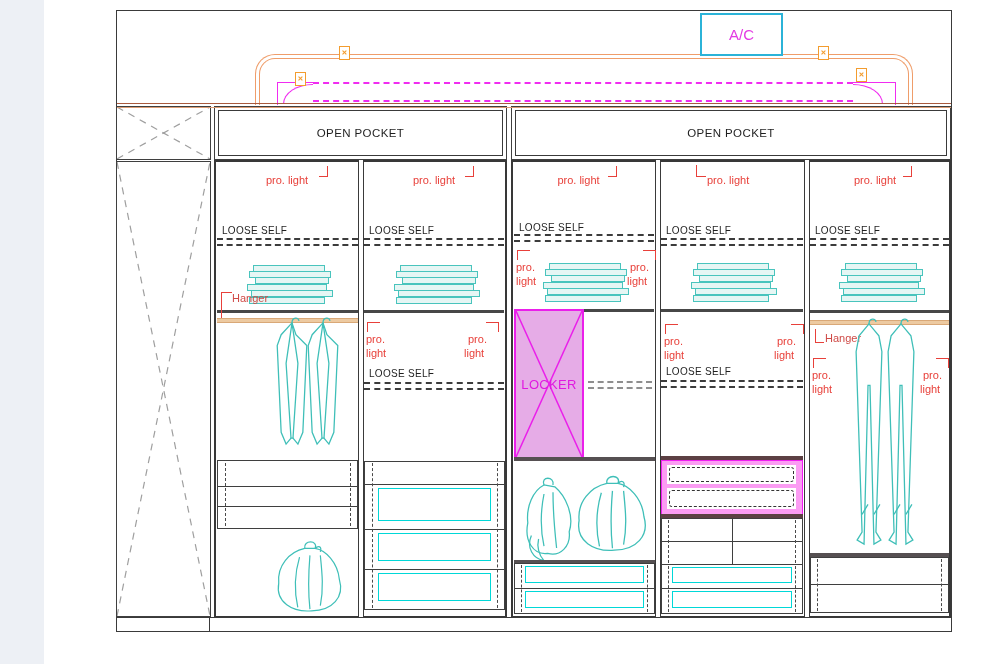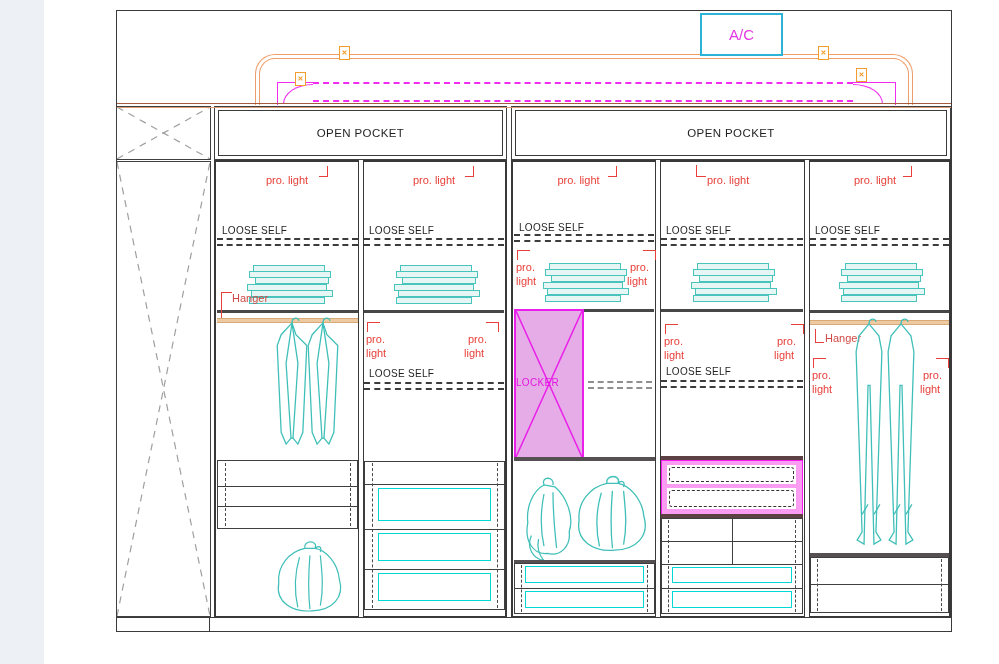--- a/index.html
+++ b/index.html
@@ -210,21 +210,21 @@
       <i></i>
     </div>
   <div class="shelfline" style="left:514px;top:309px;width:140px;"></div>
   <div class="abs" style="left:514px;top:309px;width:70px;height:150px;background:#e6ace7;border:2px solid #ea1fea;">
     <svg width="100%" height="100%">
         <g stroke="#ea1fea" stroke-width="1.5">
       <line x1="0" y1="0" x2="100%" y2="100%"></line>
           <line x1="0" y1="100%" x2="100%" y2="0"></line>
         </g>
       </svg>
-    <div class="abs" style="left:0;right:0;top:66px;text-align:left;color:#e018e0;font-size:10px;letter-spacing:.3px;">LOCKER</div>
+    <div class="abs" style="left:0;right:0;top:66px;text-align:center;color:#e018e0;font-size:13px;letter-spacing:.3px;">LOCKER</div>
   </div>
   <div class="dash2 gray abs" style="left:588px;top:381px;width:64px;">
       <i></i>
       <i></i>
     </div>
   <div class="darkbar" style="left:514px;top:457px;width:141px;height:4px;"></div>
   <svg class="abs" style="left:517px;top:475px;" width="72" height="92" viewBox="0 0 80 100">
     <g fill="none" stroke="#3fbfb8" stroke-width="1.4">
       <path d="M30,10 C26,0 42,0 40,10"></path>
       <path d="M30,10 C18,16 10,34 12,52 C8,72 18,88 34,86 C48,90 60,78 58,62 C64,44 54,22 42,12 Z"></path>

